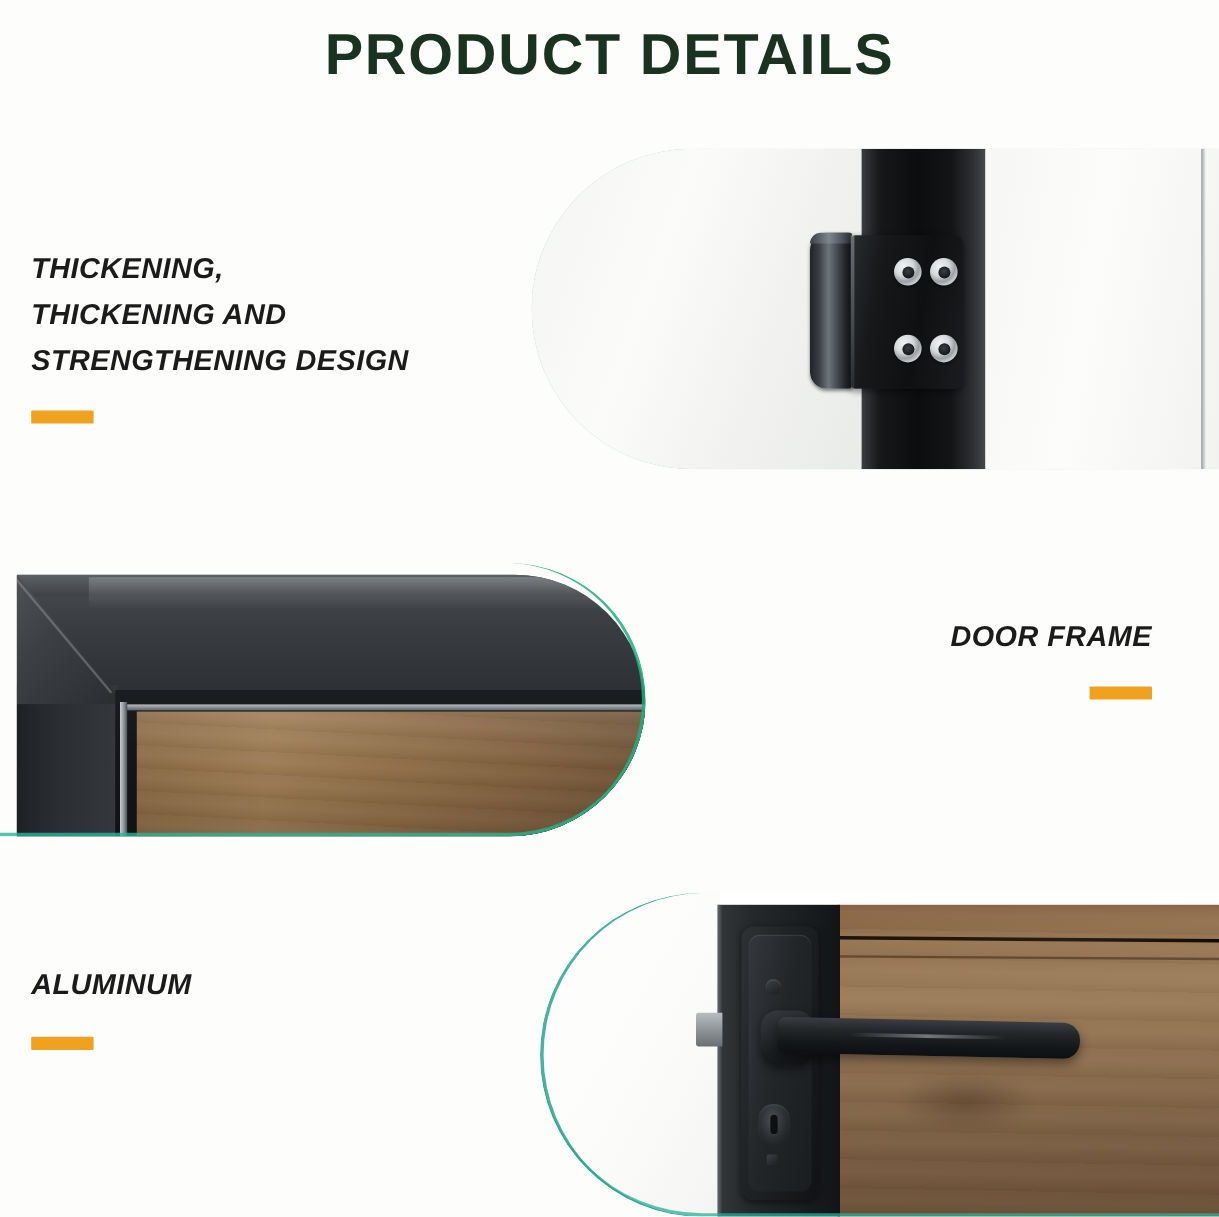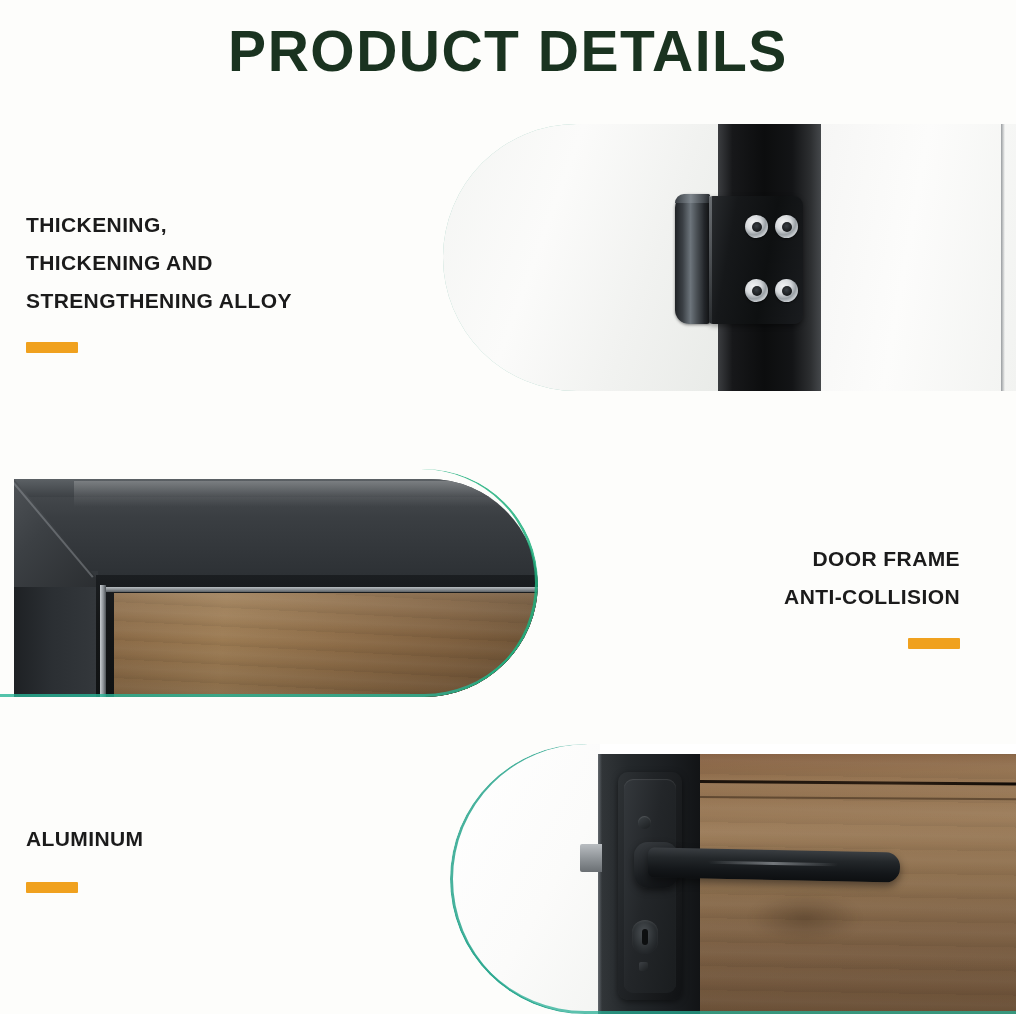--- a/index.html
+++ b/index.html
@@ -9,47 +9,48 @@
     font-family:"Liberation Sans", sans-serif;
     overflow:hidden;
     position:relative;
   }
   #stage{position:relative;width:1016px;height:1014px;overflow:hidden;background:#fdfdfb;}
 
   
   .title{
     position:absolute;top:22px;left:0;width:1016px;
     text-align:center;
-    font-size:57px;
+    font-size:48px;
     font-weight:bold;
     letter-spacing:1.5px;
     color:#1a3320;
     font-family:"Liberation Sans", sans-serif;
     line-height:1.05;
   }
 
   
   .txtblock{position:absolute;}
   .txtline{
-    font-size:21px;
+    font-size:24px;
     font-weight:bold;
     color:#1b1b1b;
     letter-spacing:0.4px;
     line-height:38px;
     white-space:nowrap;
     font-family:"Liberation Sans", sans-serif;
+    font-style:italic;
   }
   .bar{
     height:11px;width:52px;background:#f0a11e;border-radius:1px;
   }
   .tb1{left:26px;top:206px;}
   .tb1 .bar{margin-top:22px;}
-  .tb2{right:56px;top:512px;text-align:right;margin-top:28px;}
+  .tb2{right:56px;top:512px;text-align:right;}
   .tb2 .bar{margin-top:22px;margin-left:auto;}
-  .tb3{left:26px;top:820px;}
+  .tb3{left:26px;top:802px;}
   .tb3 .bar{margin-top:24px;}
 
   
   .panel1{
     position:absolute;left:443px;top:124px;width:573px;height:267px;
     border-radius:134px 0 0 134px;
     overflow:hidden;
     background:#ffffff;
     box-shadow:inset 0 0 0 2.5px rgba(70,160,135,0.55);
   }
@@ -350,27 +351,26 @@
     <div class="p3-lever-base"></div>
     <div class="p3-lever">
       <div class="p3-lever-hl"></div>
     </div>
     <div class="p3-edge"></div>
   </div>
 
   <div class="txtblock tb1">
     <div class="txtline">THICKENING,</div>
     <div class="txtline">THICKENING AND</div>
-    <div class="txtline">STRENGTHENING ALLOY</div>
+    <div class="txtline">STRENGTHENING DESIGN</div>
     <div class="bar"></div>
   </div>
 
   <div class="txtblock tb2">
     <div class="txtline">DOOR FRAME</div>
-    <div class="txtline">ANTI-COLLISION</div>
     <div class="bar"></div>
   </div>
 
   <div class="txtblock tb3">
     <div class="txtline">ALUMINUM</div>
     <div class="bar"></div>
   </div>
 
 </div>
 

